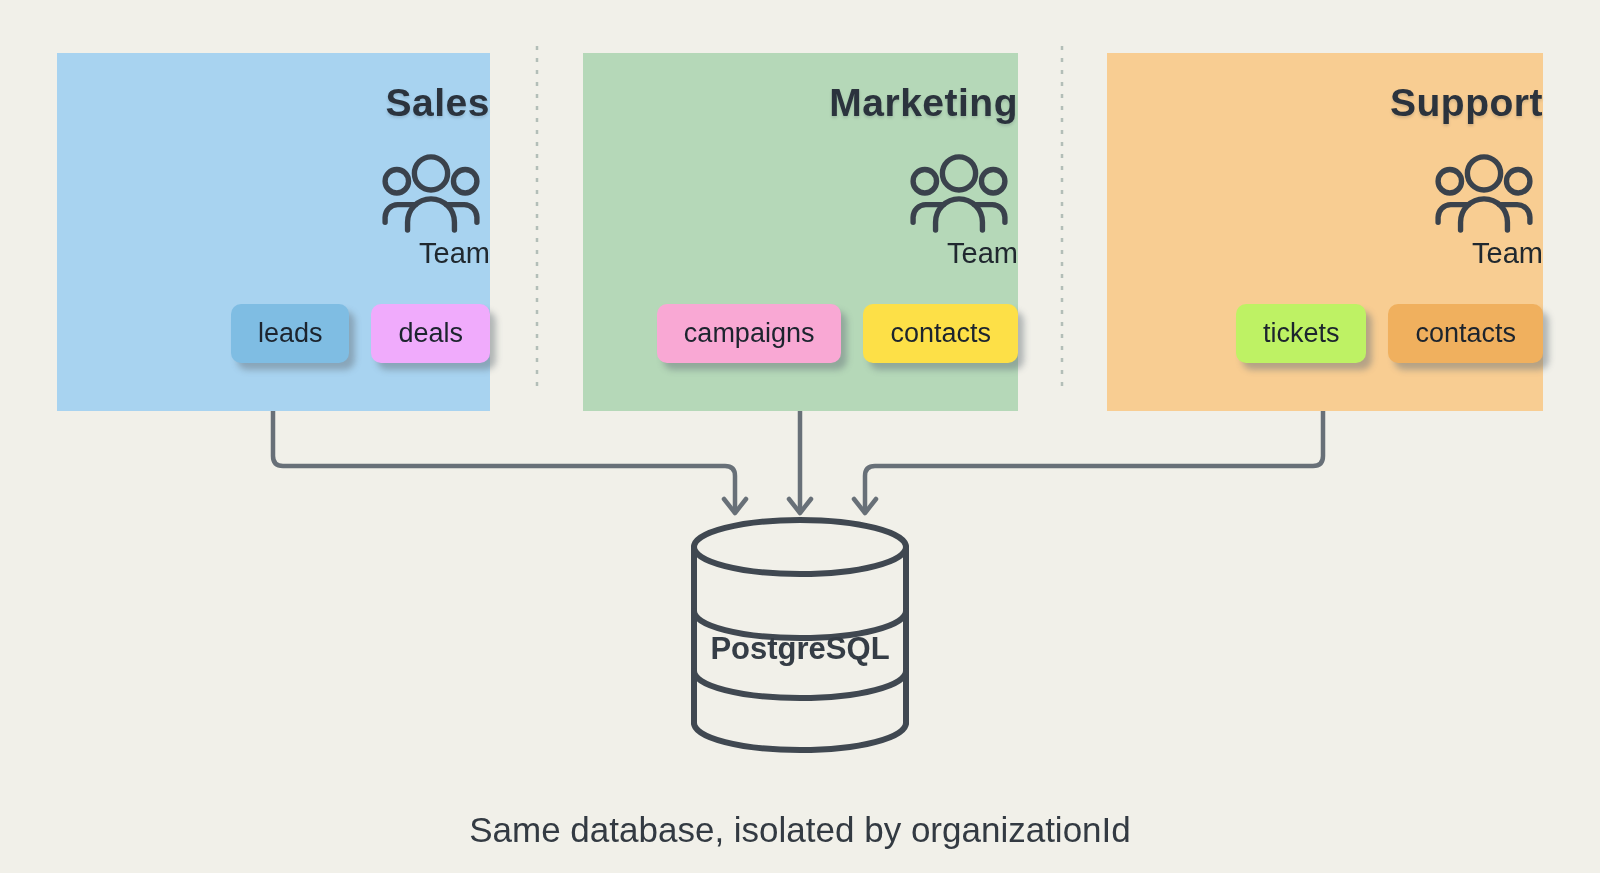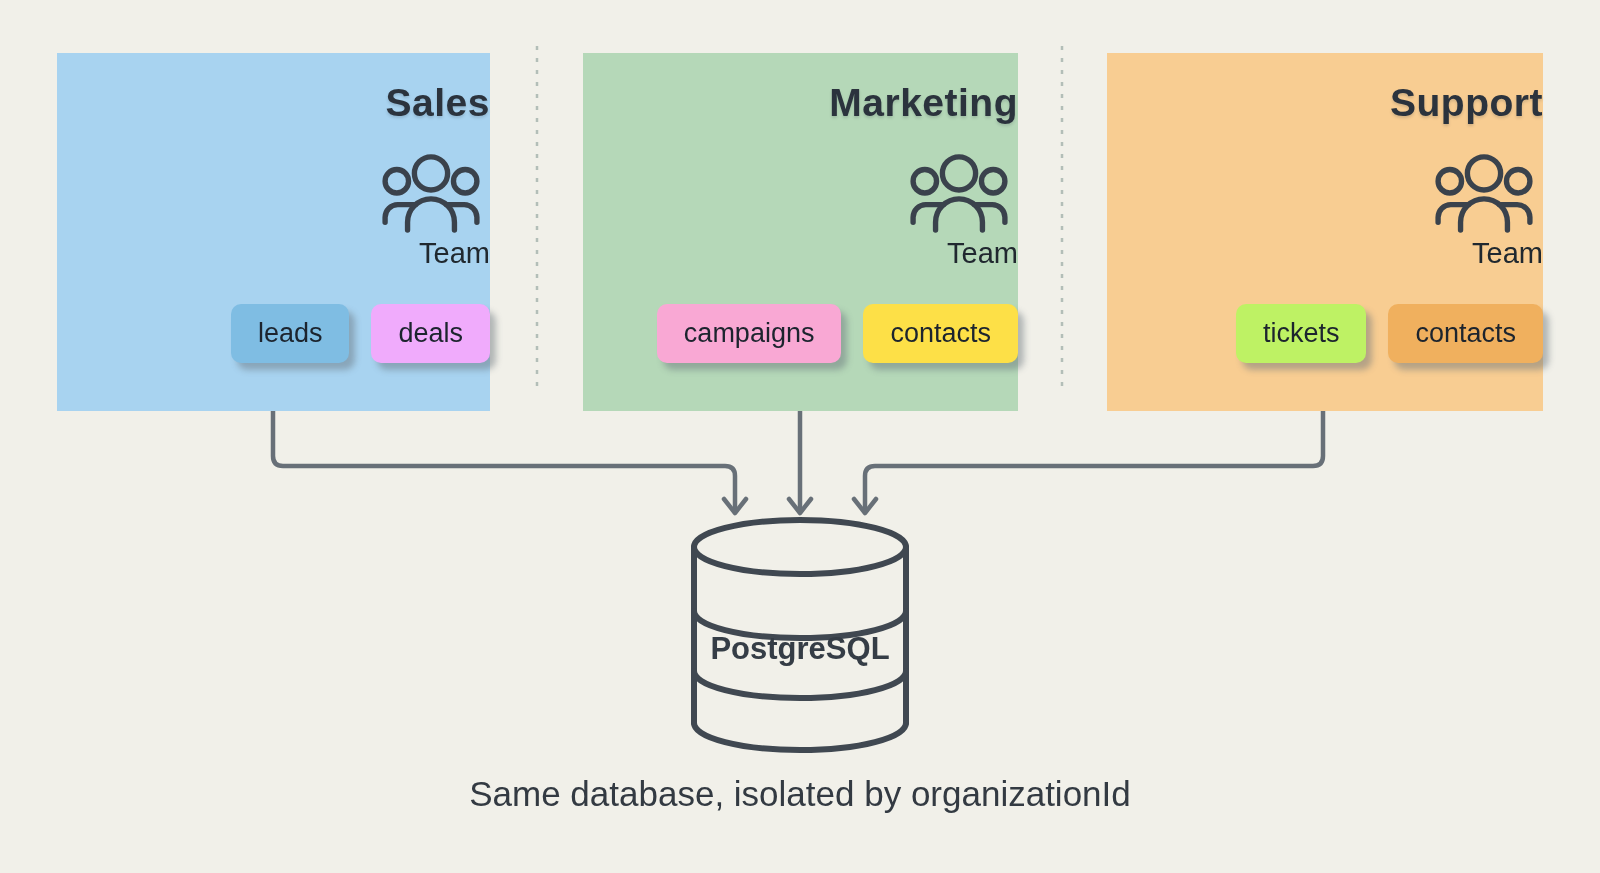--- a/index.html
+++ b/index.html
@@ -54,21 +54,21 @@
   
   .db { position: absolute; left: 688px; top: 516px; width: 224px; height: 245px; }
   .db svg { position: absolute; left: 0; top: 0; }
   .db .cyl { fill: none; stroke: #404851; stroke-width: 6; stroke-linecap: round; }
   .db-label-text {
     font-family: "Liberation Sans", sans-serif;
     font-size: 31px; font-weight: 700; fill: #353d46;
   }
 
   .caption {
-    position: absolute; left: 800px; top: 774px;
+    position: absolute; left: 800px; top: 810px;
     transform: translateX(-50%);
     font-size: 35px; color: #333a42; white-space: nowrap;
   }
 </style>
 </head>
 <body>
 
 <div class="stage">
 
   <svg class="overlay" viewBox="0 0 1600 873">

